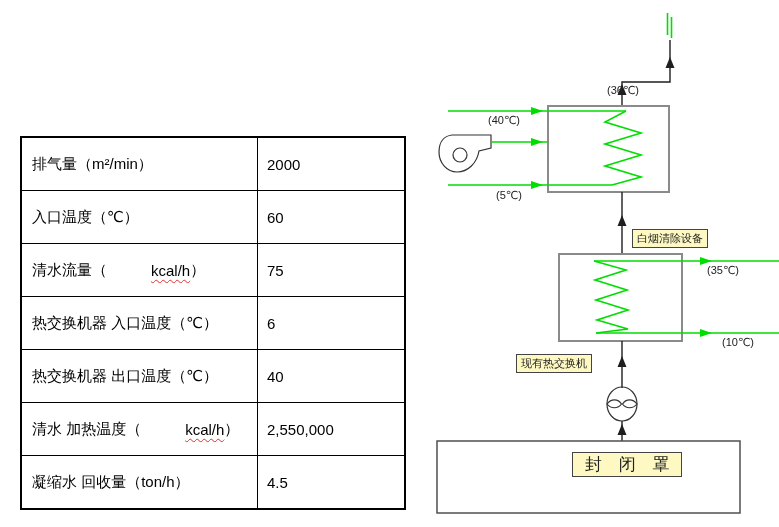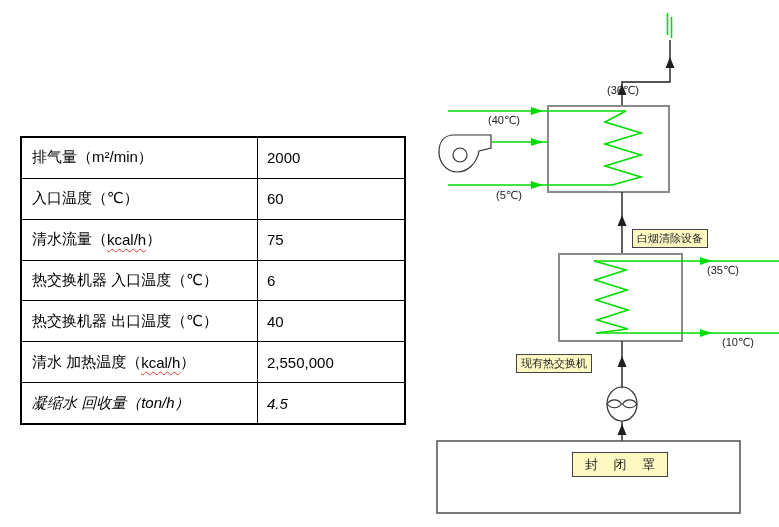--- a/index.html
+++ b/index.html
@@ -1,42 +1,42 @@
 <!DOCTYPE html>
 <html style="--flow_green: #00dd00; --pipe_black: #1f1f1f; --box_gray: #8a8a8a;"><head>
 <meta charset="utf-8">
 <style>
   html,body{margin:0;padding:0;background:#fff;}
   .page{position:relative;width:779px;height:527px;background:#ffffff;overflow:hidden;
         font-family:"Liberation Sans","DejaVu Sans",sans-serif;color:#000;}
 
   
-  .spec-table{position:absolute;left:20px;top:136px;width:386px;height:289px;
+  .spec-table{position:absolute;left:20px;top:136px;width:386px;height:374px;
               border:2px solid #000;display:flex;flex-direction:column;box-sizing:border-box;background:#fff;}
   .trow{flex:1;display:flex;border-bottom:1.5px solid #000;min-height:0;}
-  .trow:last-child{border-bottom:none;font-style:italic;}
+  .trow:last-child{border-bottom:none;}
   .tcell{display:flex;align-items:center;font-size:15px;box-sizing:border-box;white-space:nowrap;overflow:hidden;}
   .tcell.lab{width:236px;border-right:1.5px solid #000;padding-left:10px;}
   .tcell.val{flex:1;padding-left:9px;}
   .sq{text-decoration:underline;text-decoration-style:wavy;text-decoration-color:#e03030;
-      text-decoration-thickness:1px;text-underline-offset:3px;}
+      text-decoration-thickness:1px;text-underline-offset:3px;margin-left:44px;}
 
   
   svg.diagram{position:absolute;left:0;top:0;z-index:1;}
   .green-stroke{stroke:var(--flow_green);stroke-width:1.6;fill:none;}
   .green-fill{fill:var(--flow_green);stroke:none;}
   .black-stroke{stroke:var(--pipe_black);stroke-width:1.4;fill:none;}
   .black-fill{fill:var(--pipe_black);stroke:none;}
   .gray-box{stroke:var(--box_gray);stroke-width:2;fill:none;}
   .dark-box{stroke:#4f4f4f;stroke-width:1.5;fill:none;}
   .thin-black{stroke:#333;stroke-width:1.2;fill:none;}
 
   .dlabel{position:absolute;z-index:2;font-size:11px;line-height:12px;color:#222;white-space:nowrap;}
   .boxed{border:1px solid #444;background:#fef9c3;padding:2px 4px;font-size:11px;line-height:13px;}
-  .enc-label{font-size:13px;line-height:15px;padding:4px 12px;word-spacing:12px;}
+  .enc-label{font-size:17px;line-height:15px;padding:4px 12px;word-spacing:12px;}
 </style>
 </head>
 <body>
 
 <div class="page">
 
   <div class="spec-table">
     <div class="trow">
       <div class="tcell lab">
           <span>排气量（m²/min）</span>

